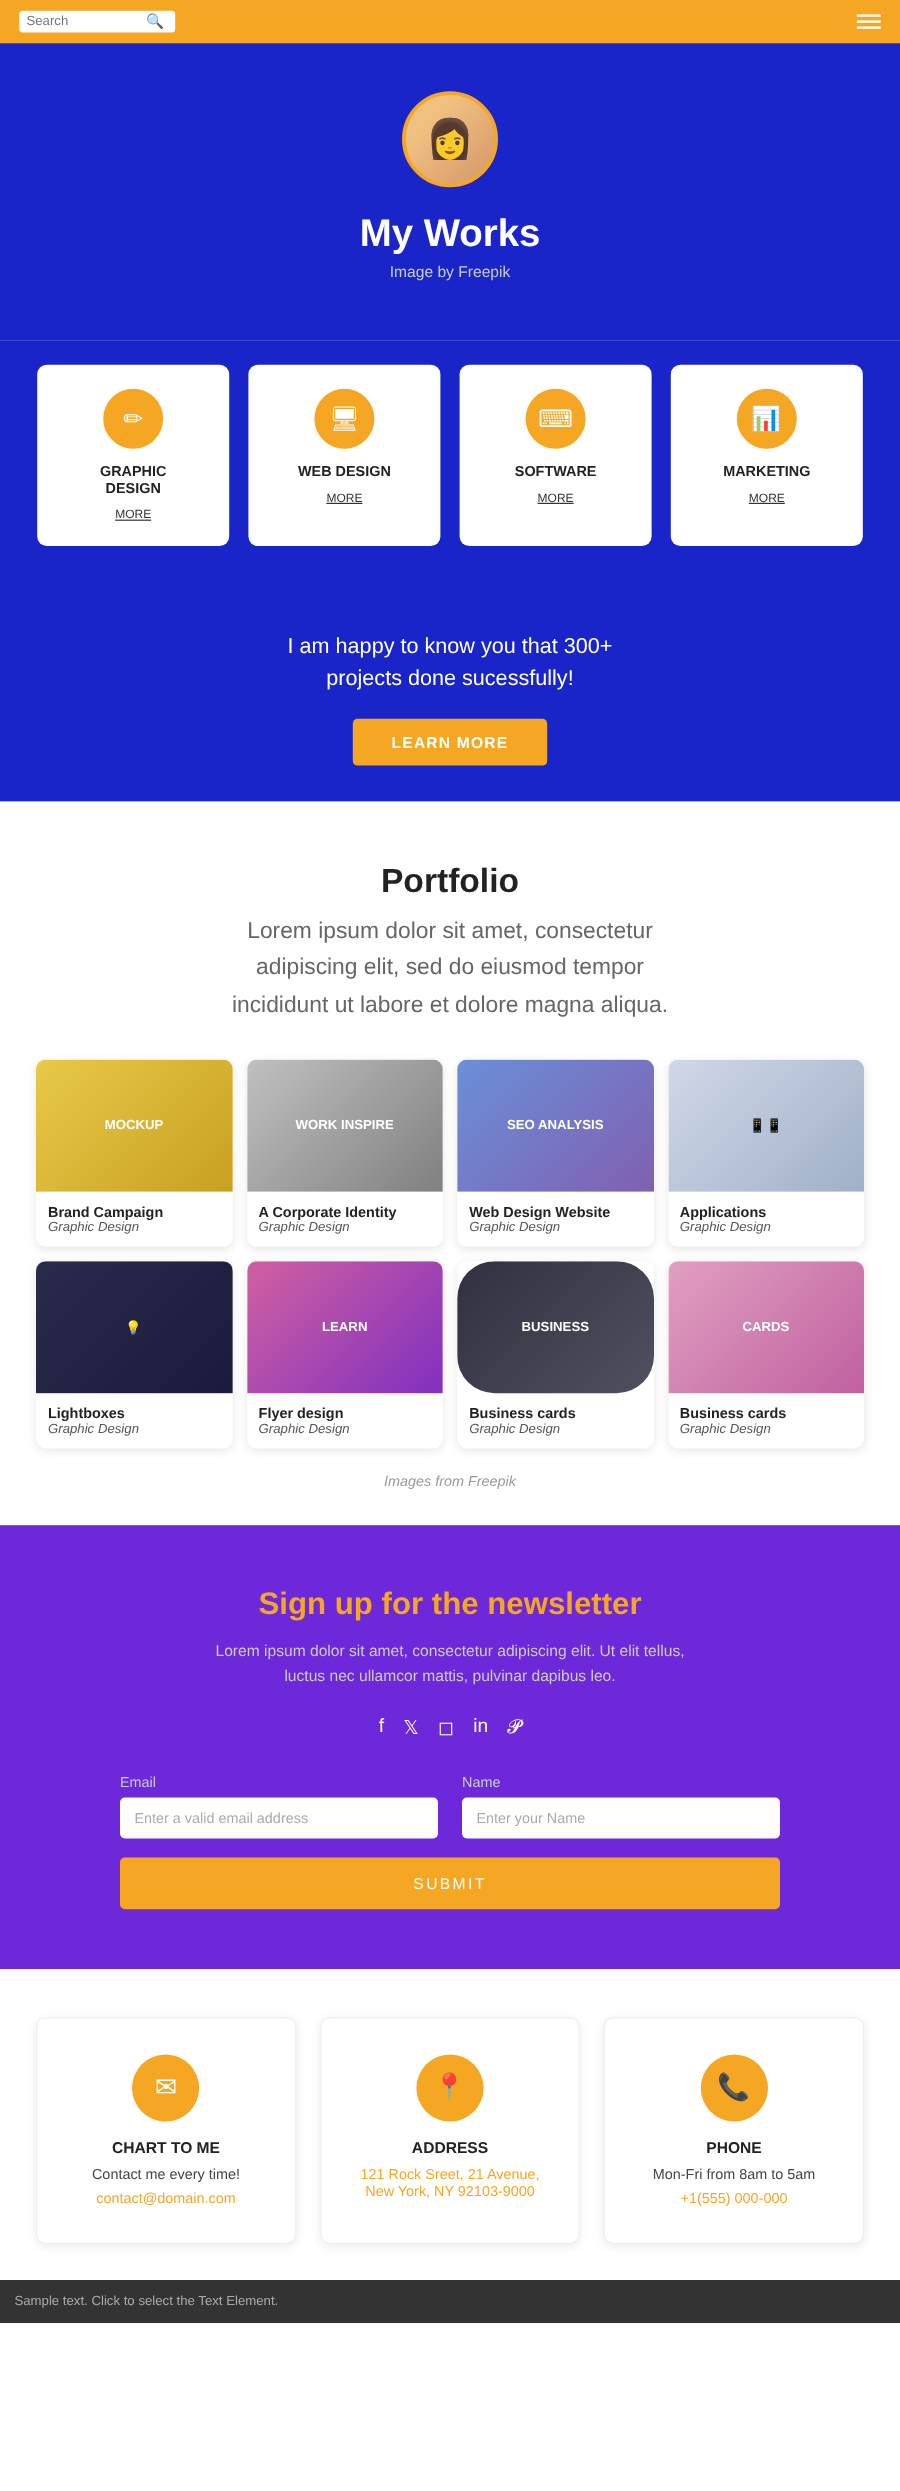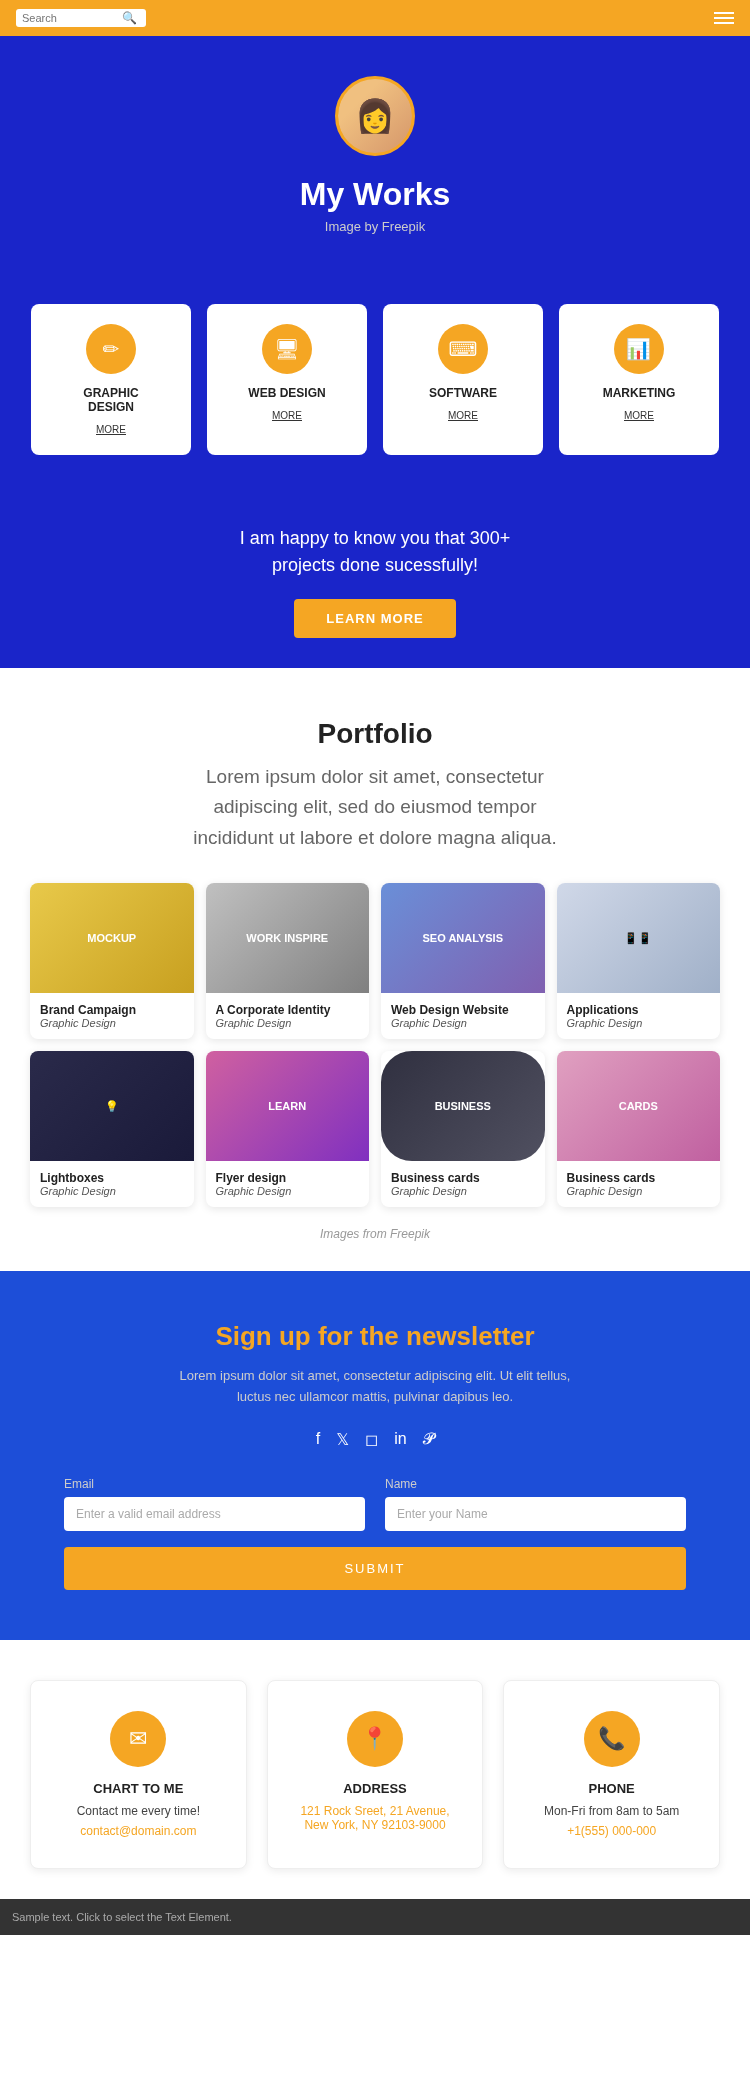--- a/index.html
+++ b/index.html
@@ -163,22 +163,22 @@
       padding: 10px;
       text-align: left;
     }
     .portfolio-info .name { font-size: 12px; font-weight: bold; color: #222; }
     .portfolio-info .cat { font-size: 11px; color: #555; font-style: italic; }
 
     .portfolio-attribution { font-size: 12px; color: #999; font-style: italic; margin-top: 10px; }
 
     
     .newsletter {
-      background: #1d4ed8;
-      padding: 50px 64px;
+      background: #6d28d9;
+      padding: 50px 100px;
       text-align: center;
       color: #fff;
     }
     .newsletter h2 { font-size: 26px; font-weight: bold; color: #F5A623; margin-bottom: 14px; }
     .newsletter .desc { font-size: 13px; color: #ccc; max-width: 400px; margin: 0 auto 22px; line-height: 1.6; }
     .social-icons { display: flex; gap: 16px; justify-content: center; margin-bottom: 28px; }
     .social-icon { color: #fff; font-size: 16px; cursor: pointer; text-decoration: none; }
     .form-row { display: flex; gap: 20px; margin-bottom: 16px; }
     .form-group { flex: 1; text-align: left; }
     .form-group label { display: block; font-size: 12px; color: #ccc; margin-bottom: 6px; }

